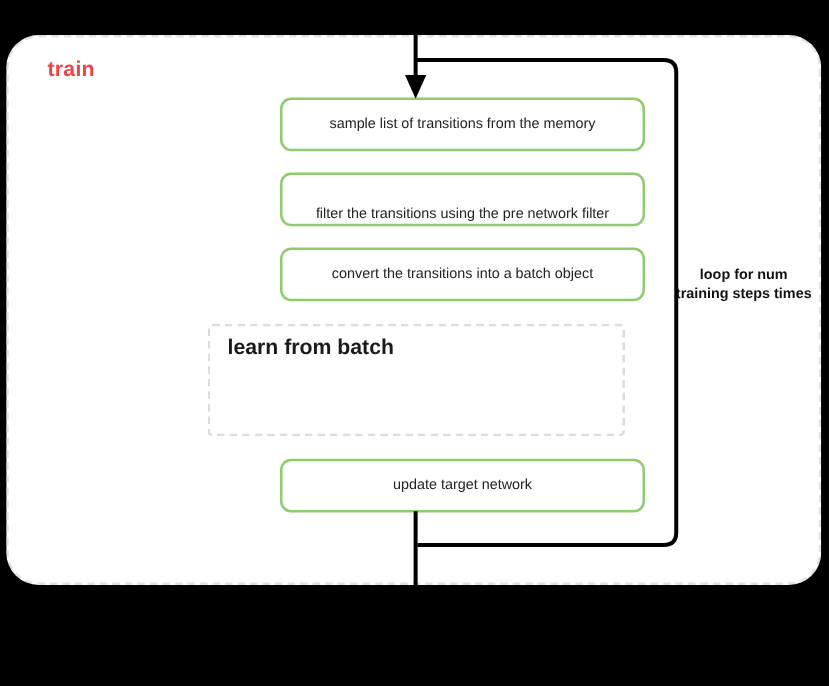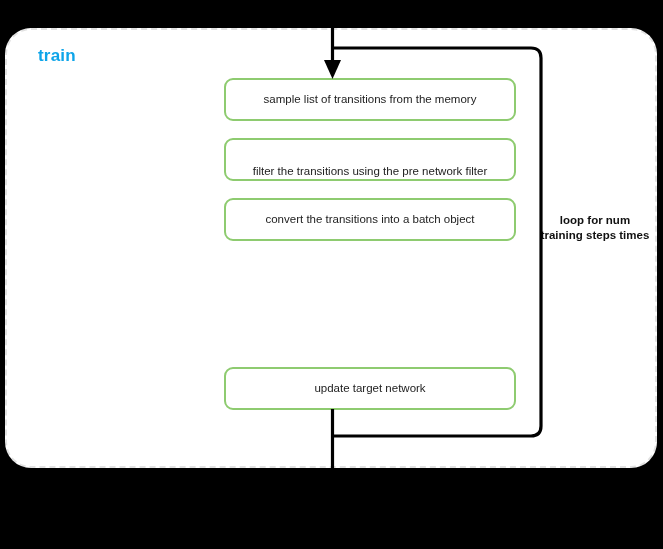--- a/index.html
+++ b/index.html
@@ -28,21 +28,21 @@
     border: 2px dashed #e2e2e2;
     border-radius: 26px;
   }
 
   #train-title {
     position: absolute;
     left: 38px;
     top: 46px;
     font-size: 17px;
     font-weight: bold;
-    color: #0ea5e9;
+    color: #ef4444;
     letter-spacing: 0.2px;
   }
 
   
   .step-box {
     position: absolute;
     left: 186px;
     width: 292px;
     height: 43px;
     box-sizing: border-box;
@@ -126,20 +126,23 @@
   </div>
 
   <div class="step-box" id="step-filter">
     <span class="step-label">filter the transitions using the pre network filter</span>
   </div>
 
   <div class="step-box" id="step-convert">
     <span class="step-label">convert the transitions into a batch object</span>
   </div>
 
+  <div id="learn-group">
+    <div id="learn-group-title">learn from batch</div>
+  </div>
 
   <div class="step-box" id="step-update">
     <span class="step-label">update target network</span>
   </div>
 
   <div id="loop-label">loop for num training steps times</div>
 
   <svg id="connectors" viewBox="0 0 663 549" width="663" height="549">
 
     <g>

